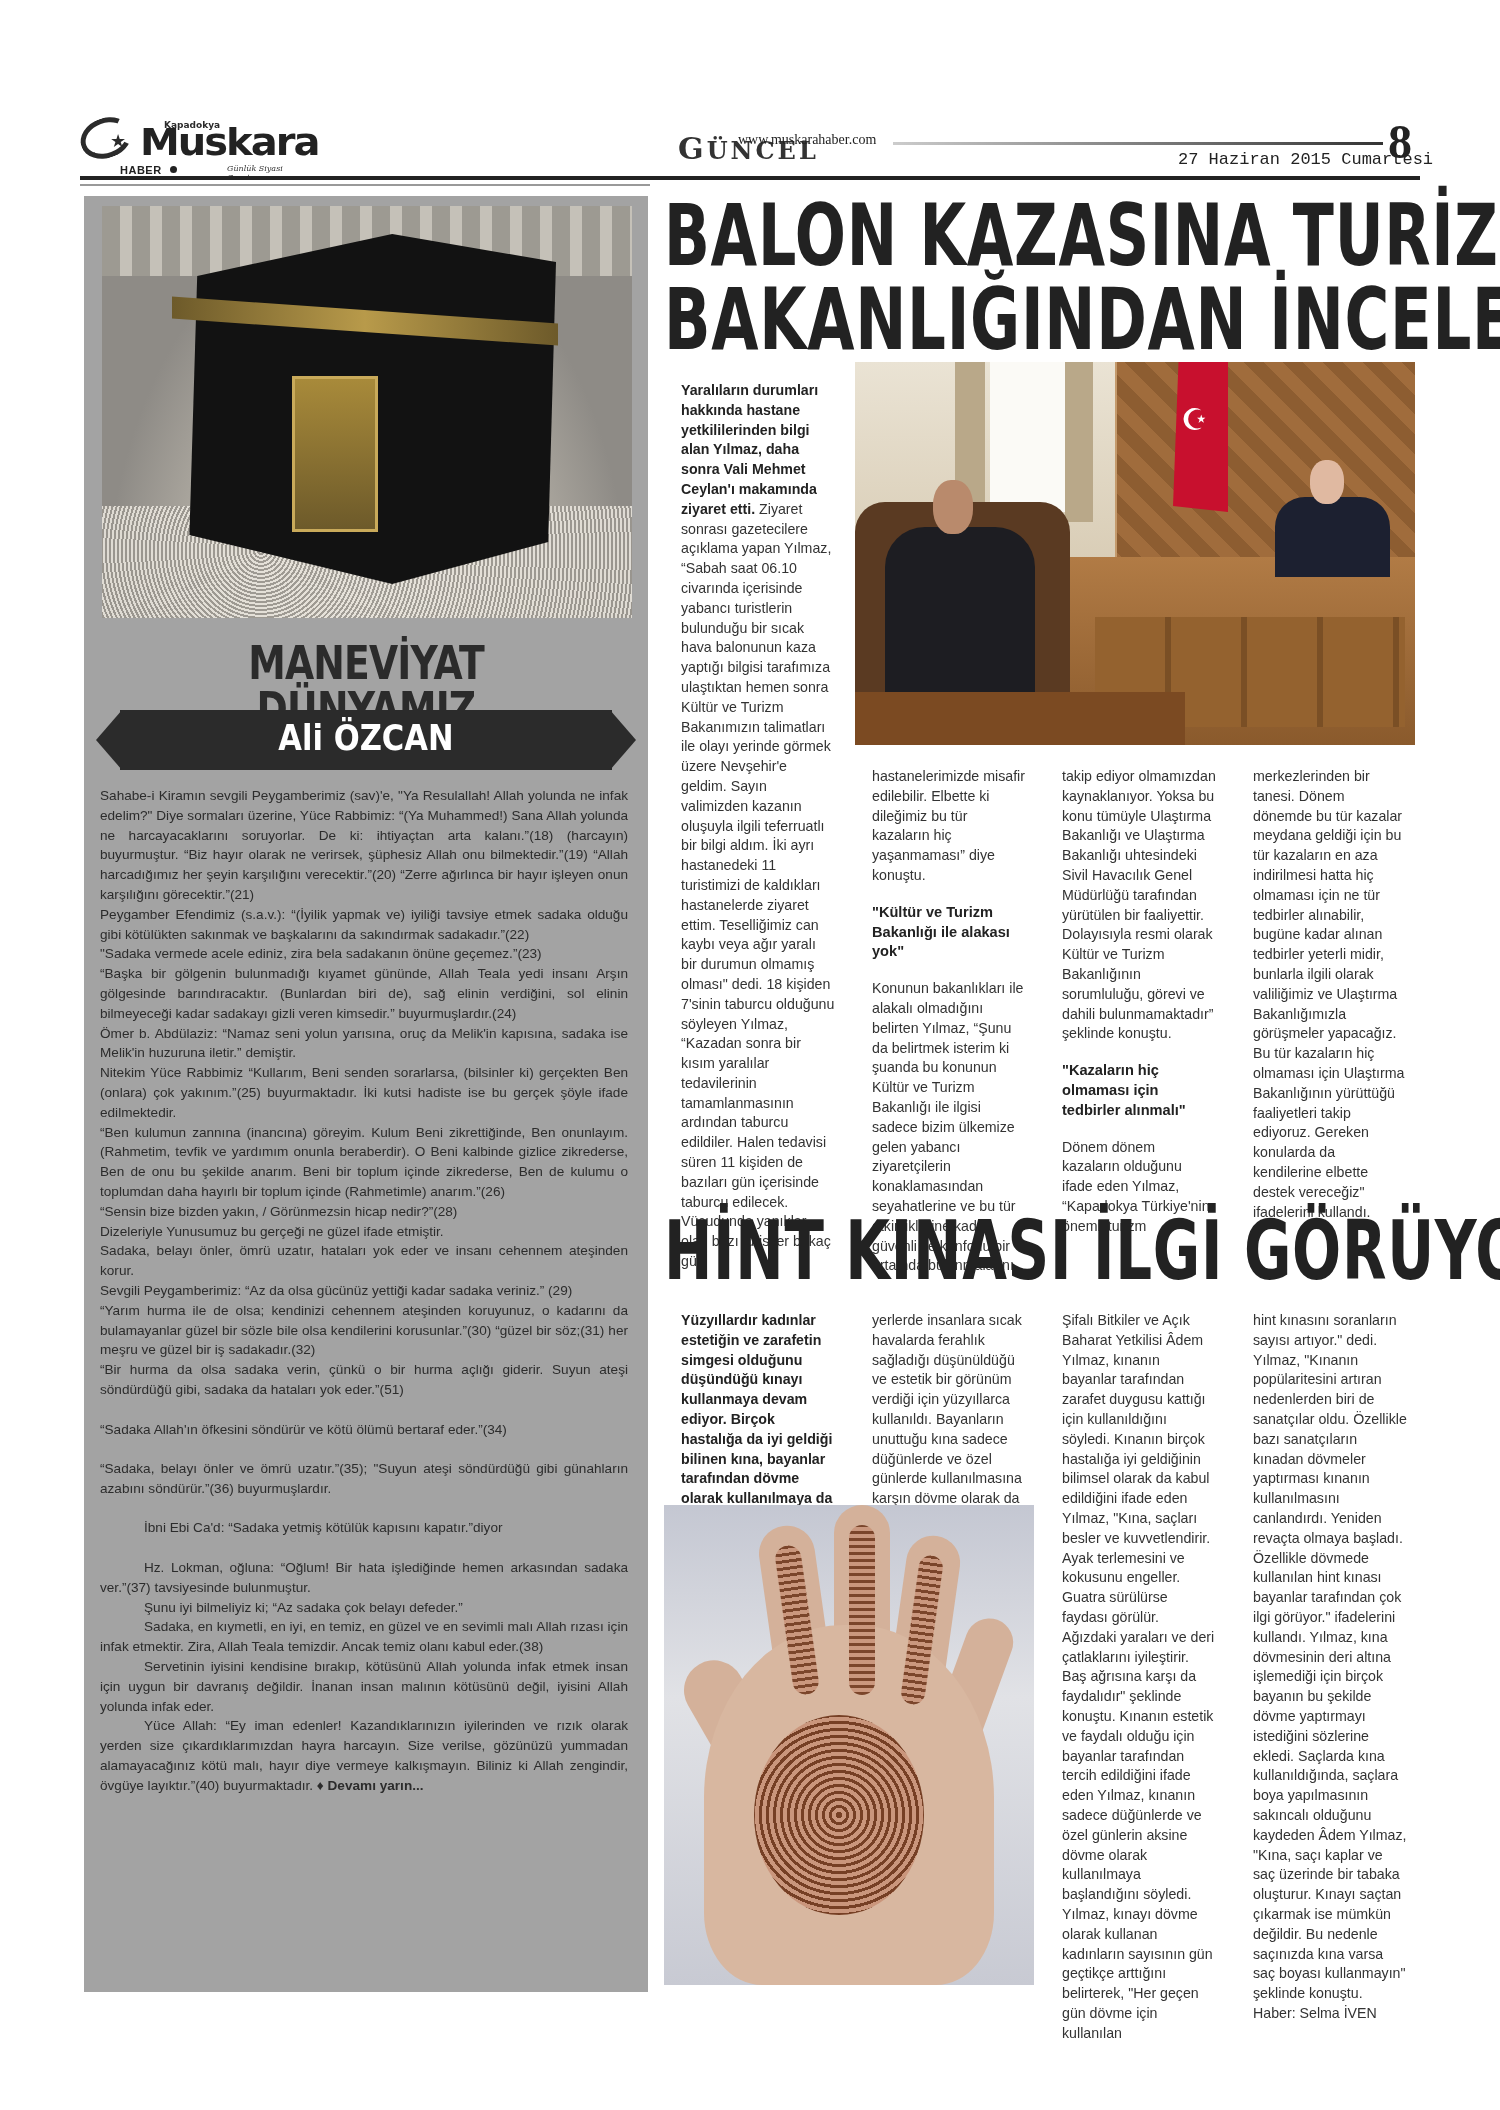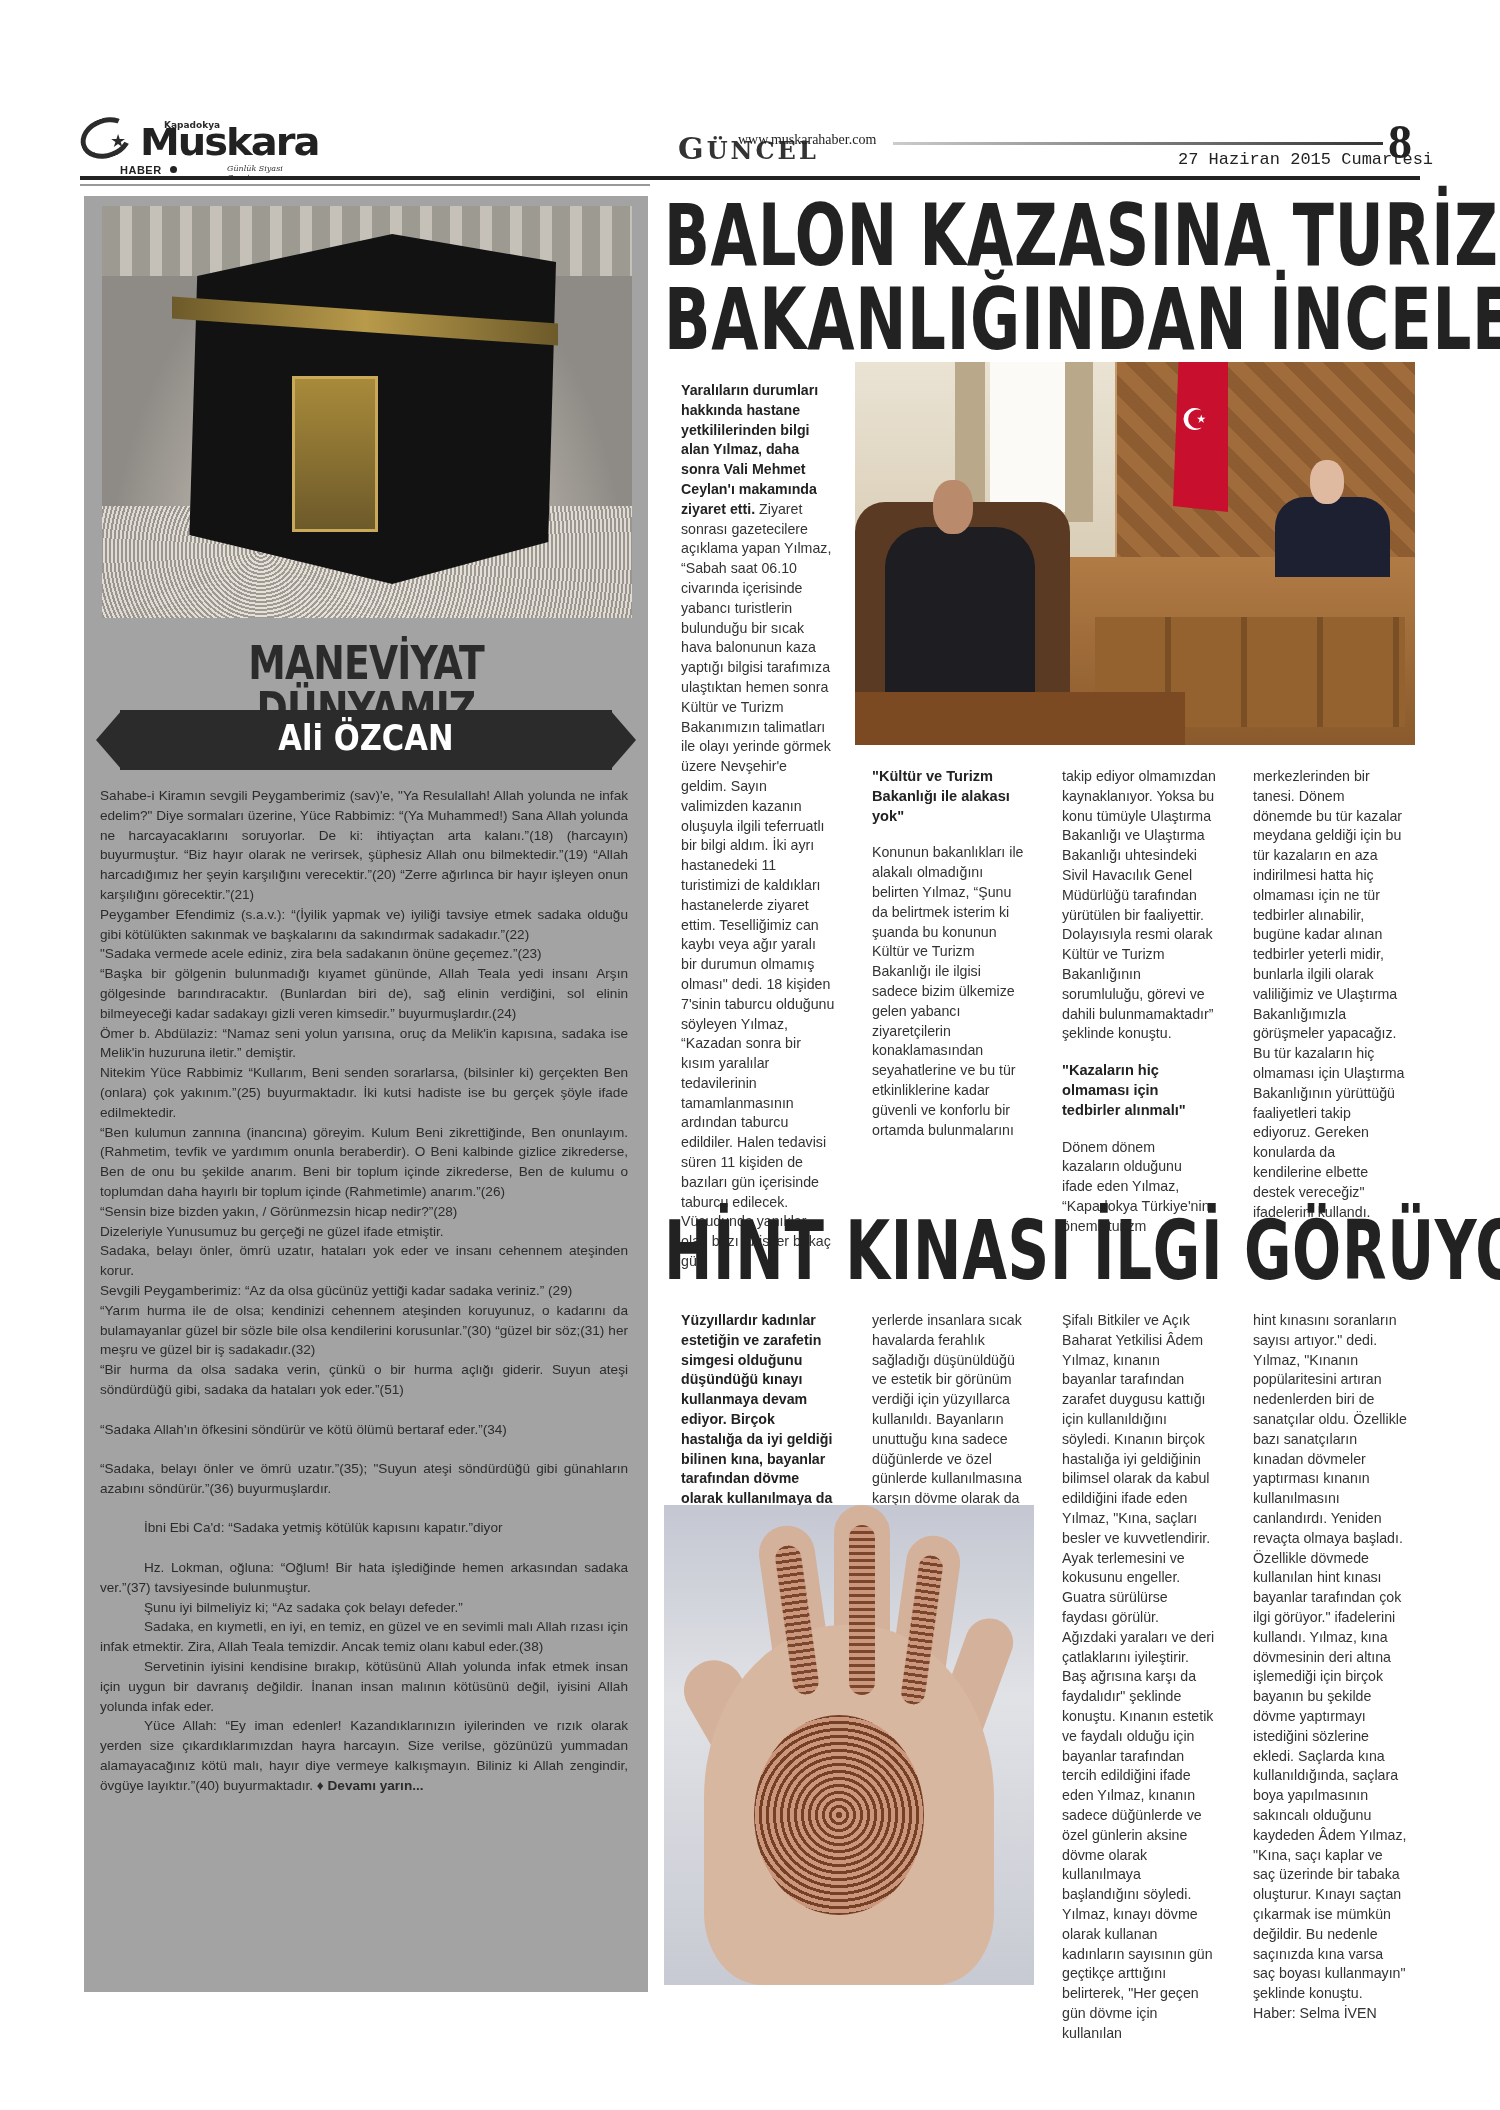--- a/index.html
+++ b/index.html
@@ -164,20 +164,21 @@
   <div class="desk-panels"></div>
   <div class="chair1"></div>
   <div class="man1"></div>
   <div class="face1"></div>
   <div class="man2"></div>
   <div class="face2"></div>
   <div class="table"></div>
 </div>
 
 <div class="text-col" style="left:855px; top:750px; width:188px;">
+  <p>hastanelerimizde misafir edilebilir. Elbette ki dileğimiz bu tür kazaların hiç yaşanmaması” diye konuştu.</p>
   <p><b style="font-size:14.6px;">"Kültür ve Turizm Bakanlığı ile alakası yok"</b></p>
   <p>Konunun bakanlıkları ile alakalı olmadığını belirten Yılmaz, “Şunu da belirtmek isterim ki şuanda bu konunun Kültür ve Turizm Bakanlığı ile ilgisi sadece bizim ülkemize gelen yabancı ziyaretçilerin konaklamasından seyahatlerine ve bu tür etkinliklerine kadar güvenli ve konforlu bir ortamda bulunmalarını</p>
 </div>
 
 <div class="text-col" style="left:1045px; top:750px; width:188px;">
   <p>takip ediyor olmamızdan kaynaklanıyor. Yoksa bu konu tümüyle Ulaştırma Bakanlığı ve Ulaştırma Bakanlığı uhtesindeki Sivil Havacılık Genel Müdürlüğü tarafından yürütülen bir faaliyettir. Dolayısıyla resmi olarak Kültür ve Turizm Bakanlığının sorumluluğu, görevi ve dahili bulunmamaktadır” şeklinde konuştu.</p>
   <p><b style="font-size:14.6px;">"Kazaların hiç olmaması için tedbirler alınmalı"</b></p>
   <p>Dönem dönem kazaların olduğunu ifade eden Yılmaz, “Kapadokya Türkiye'nin önemli turizm</p>
 </div>
 

